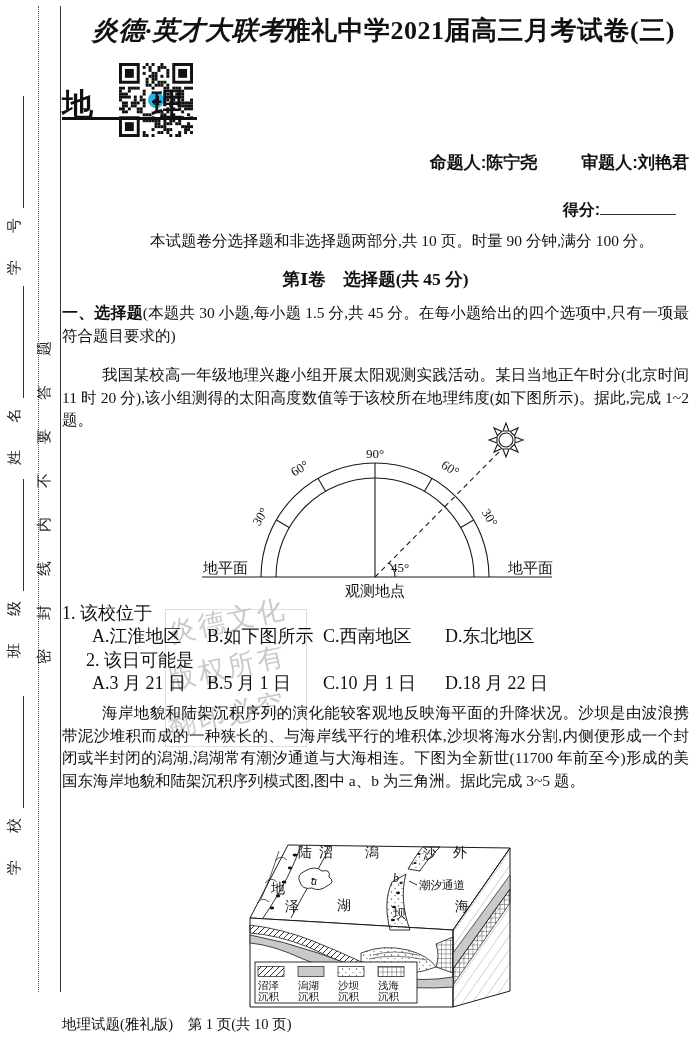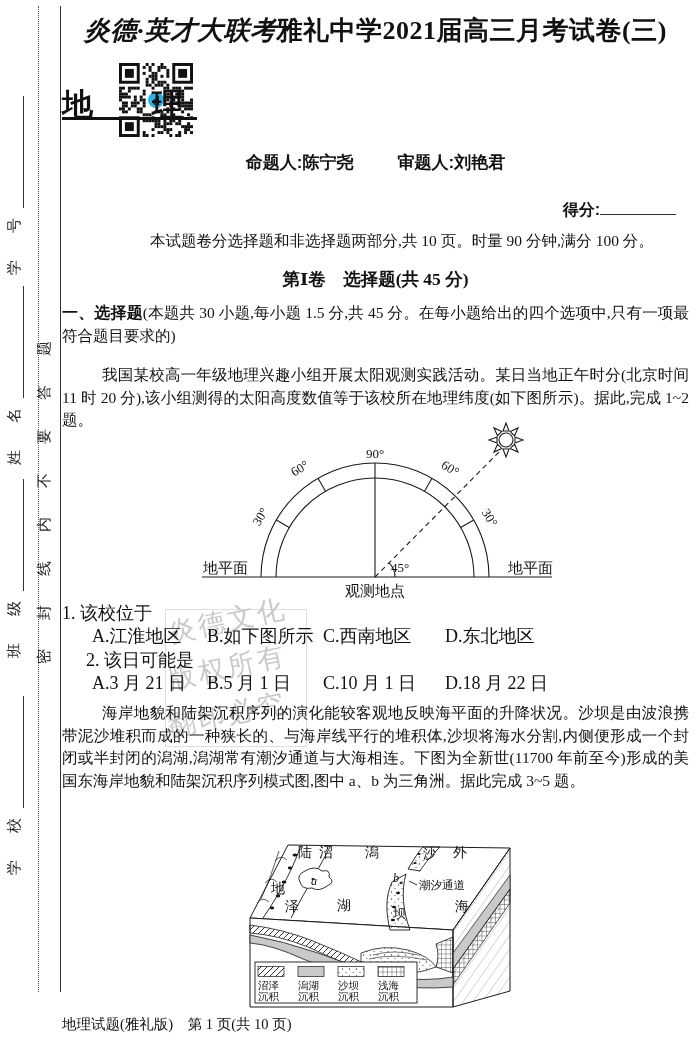--- a/index.html
+++ b/index.html
@@ -27,28 +27,28 @@
   .seal-field .blank{display:inline-block;width:112px;height:15px;border-bottom:1px solid #333;margin-left:4px;}
   
   .watermark{position:absolute;left:165px;top:609px;width:140px;height:136px;border:1px solid #dedede;z-index:1;}
   .wm-line{
     position:absolute;left:3px;width:150px;font-size:27px;color:#c9c9c9;letter-spacing:3px;
     transform:rotate(-12deg);transform-origin:left center;white-space:nowrap;
   }
   
   .content{position:absolute;left:62px;top:0;width:627px;z-index:2;}
   .page-title{
-    position:absolute;left:0;top:13px;width:627px;text-align:center;
+    position:absolute;left:8px;top:13px;width:627px;text-align:center;
     font-size:26px;font-weight:bold;white-space:nowrap;letter-spacing:.5px;
   }
   .page-title .calli{font-style:italic;}
   .qr{position:absolute;left:57px;top:63px;width:74px;height:74px;}
   .subject{position:absolute;left:0;top:84px;width:627px;text-align:left;
     font-size:31px;font-weight:bold;letter-spacing:14px;text-decoration:underline;}
-  .authors{position:absolute;left:0;top:151px;width:627px;text-align:center;
+  .authors{position:absolute;left:0;top:151px;width:627px;text-align:right;
     font-size:17px;font-weight:bold;}
   .authors .gap{display:inline-block;width:44px;}
   .score{position:absolute;right:13px;top:197px;font-size:16px;font-weight:bold;}
   .score .blank{display:inline-block;width:76px;height:17px;border-bottom:1px solid #333;}
   .note{position:absolute;left:0;top:230px;width:627px;font-size:15.5px;line-height:22.7px;text-indent:40px;margin-left:48px;}
   .section-head{position:absolute;left:0;top:267px;width:627px;text-align:center;
     font-size:17.5px;font-weight:bold;}
   .instr{position:absolute;left:0;top:302px;width:627px;font-size:15.5px;line-height:22.7px;text-align:justify;}
   .instr b{font-size:16px;}
   .para{position:absolute;left:0;width:627px;font-size:15.5px;line-height:22.7px;

